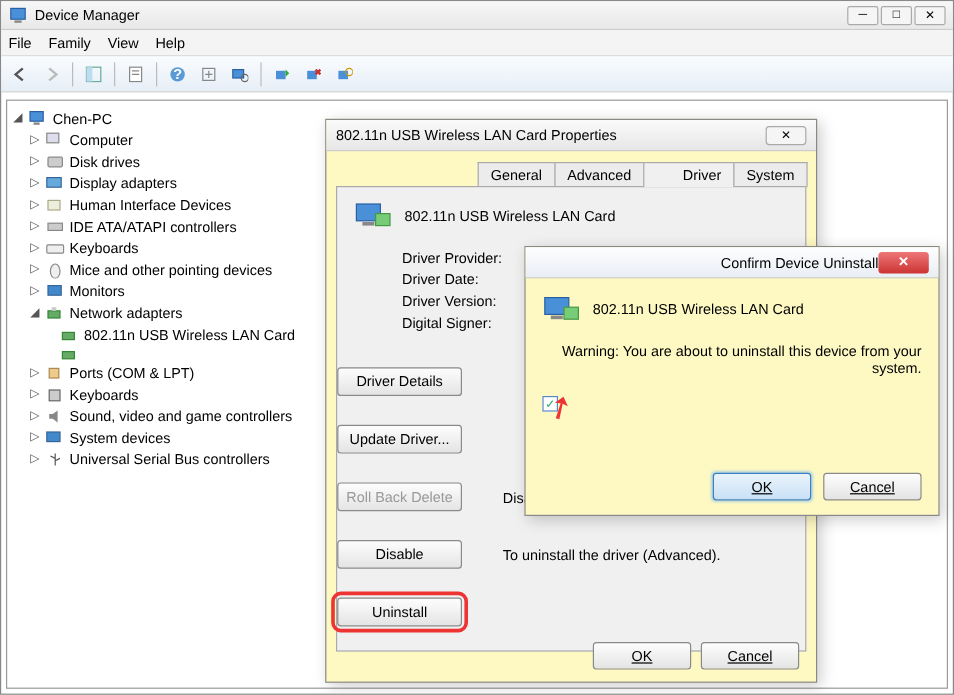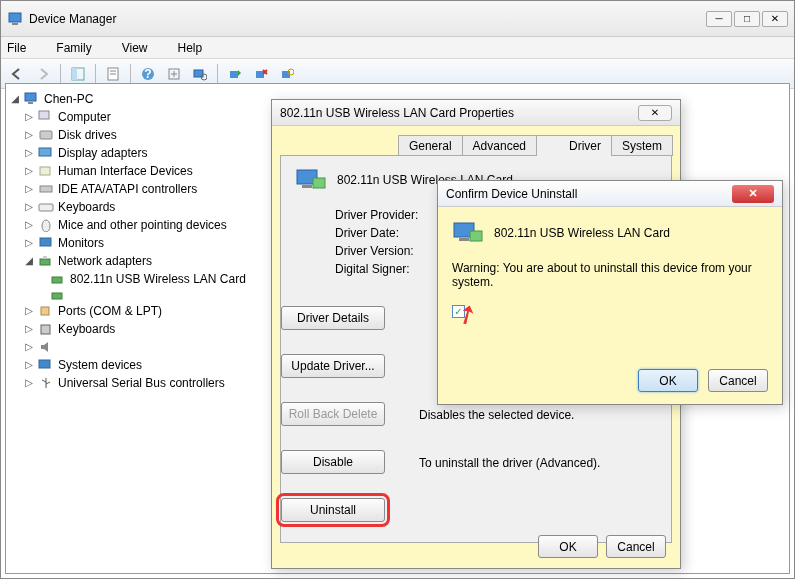--- a/index.html
+++ b/index.html
@@ -1,22 +1,22 @@
 <!DOCTYPE html>
 <html><head>
 <meta charset="utf-8">
 <style>
 * { box-sizing: border-box; margin: 0; padding: 0; font-family: "Segoe UI", Tahoma, sans-serif; font-size: 12px; }
 body { background: #fff; width: 795px; height: 579px; position: relative; overflow: hidden; border: 1px solid #888; }
-.titlebar { height: 36px; background: linear-gradient(#f7f7f7,#e8e8e8); border-bottom: 1px solid #ccc; display: flex; align-items: center; padding: 0 6px; }
+.titlebar { height: 24px; background: linear-gradient(#f7f7f7,#e8e8e8); border-bottom: 1px solid #ccc; display: flex; align-items: center; padding: 0 6px; }
 .titlebar .icon { width: 16px; height: 16px; margin-right: 6px; }
 .titlebar .title { flex: 1; }
 .winbtns { display: flex; gap: 2px; }
 .winbtn { width: 26px; height: 16px; border: 1px solid #aaa; border-radius: 2px; background: #f5f5f5; display: flex; align-items: center; justify-content: center; font-size: 10px; cursor: pointer; }
-.menubar { height: 22px; display: flex; align-items: center; padding: 0 6px; gap: 30px; border-bottom: 1px solid #d8d8d8; background: #f4f4f4; }
+.menubar { height: 22px; display: flex; align-items: center; padding: 0 6px; gap: 14px; border-bottom: 1px solid #d8d8d8; background: #f4f4f4; }
 .menubar span { cursor: default; }
 .toolbar { height: 30px; display: flex; align-items: center; padding: 0 4px; gap: 2px; border-bottom: 1px solid #d0d0d0; background: linear-gradient(#fafcfe,#e6eef7); }
 .tbtn { width: 24px; height: 24px; display: flex; align-items: center; justify-content: center; border: 1px solid transparent; border-radius: 2px; cursor: pointer; color: #333; }
 .tsep { width: 1px; height: 20px; background: #bbb; margin: 0 3px; }
 .content { position: absolute; top: 82px; left: 4px; right: 4px; bottom: 4px; border: 1px solid #999; background: #fff; overflow: hidden; }
 .tree { padding: 6px 4px; line-height: 18px; }
 .tree-row { display: flex; align-items: center; gap: 4px; white-space: nowrap; }
 .exp { width: 10px; text-align: center; color: #555; font-size: 10px; cursor: pointer; display: inline-block; }
 .tree-icon { width: 16px; height: 14px; display: inline-flex; align-items: center; justify-content: center; }
 .tree .i1 { padding-left: 14px; }
@@ -33,24 +33,24 @@
 .tabpane { margin: 0 8px 8px 8px; border: 1px solid #aaa; background: #f0f0f0; height: 388px; padding: 10px 14px; position: relative; }
 .dev-header { display: flex; align-items: center; gap: 10px; margin-bottom: 14px; }
 .kv { display: flex; margin: 4px 0 4px 40px; }
 .kv .k { width: 120px; }
 .btncol { position: absolute; left: 0; top: 150px; display: flex; flex-direction: column; gap: 24px; }
 .btn { width: 104px; height: 24px; border: 1px solid #8a8a8a; border-radius: 3px; background: linear-gradient(#fdfdfd,#e4e4e4); cursor: pointer; display: flex; align-items: center; justify-content: center; }
 .btn.disabled { color: #999; cursor: default; }
 .btn.highlight { outline: 3px solid #e33; outline-offset: 2px; }
 .desc { position: absolute; left: 138px; width: 230px; }
 .dlg-footer { position: absolute; bottom: 10px; right: 14px; display: flex; gap: 8px; }
-.btn-std { width: 60px; height: 23px; border: 1px solid #8a8a8a; border-radius: 3px; background: linear-gradient(#fdfdfd,#e4e4e4); cursor: pointer; display: flex; align-items: center; justify-content: center; }
+.btn-std { width: 82px; height: 23px; border: 1px solid #8a8a8a; border-radius: 3px; background: linear-gradient(#fdfdfd,#e4e4e4); cursor: pointer; display: flex; align-items: center; justify-content: center; text-decoration: underline; }
 .btn-primary { border: 1px solid #3b7fc4; background: linear-gradient(#eaf3fb,#c9e1f6); box-shadow: 0 0 3px #7ab8ef; }
 
-.dlg-confirm { left: 436px; top: 179px; width: 346px; height: 225px; z-index: 5; }
+.dlg-confirm { left: 436px; top: 204px; width: 346px; height: 225px; z-index: 5; text-align: right; }
 .dlg-confirm .dlg-title { background: linear-gradient(#fefefe,#e9eef5); }
 .red-close { width: 42px; height: 18px; border-radius: 3px; background: linear-gradient(#e77,#c33); color: #fff; display: flex; align-items: center; justify-content: center; cursor: pointer; font-weight: bold; font-size: 11px; }
 .confirm-body { padding: 12px 14px; }
 .confirm-dev { display: flex; align-items: center; gap: 10px; margin-bottom: 14px; }
 .warn { margin-bottom: 16px; }
 .chk-row { display: flex; align-items: center; gap: 6px; margin-bottom: 4px; }
 .chk { width: 13px; height: 13px; border: 1px solid #5a8ac6; background: #fff; display: flex; align-items: center; justify-content: center; font-size: 10px; color: #2a6; cursor: pointer; }
 .arrow { color: #e33; font-size: 26px; position: absolute; left: 18px; top: 118px; transform: rotate(-30deg); }
 .confirm-footer { position: absolute; bottom: 12px; right: 14px; display: flex; gap: 10px; }
 svg { display: block; }
@@ -273,20 +273,21 @@
         </span>
         <span>Keyboards</span>
       </div>
     <div class="i1 tree-row">
         <span class="exp">▷</span>
         <span class="tree-icon">
           <svg width="16" height="14">
             <path d="M3 5 L6 5 L10 2 L10 12 L6 9 L3 9 Z" fill="#888"></path>
           </svg>
         </span>
+        <span>Sound, video and game controllers</span>
       </div>
     <div class="i1 tree-row">
         <span class="exp">▷</span>
         <span class="tree-icon">
           <svg width="16" height="14">
             <rect x="1" y="2" width="11" height="8" fill="#48c" stroke="#369"></rect>
           </svg>
         </span>
         <span>System devices</span>
       </div>

